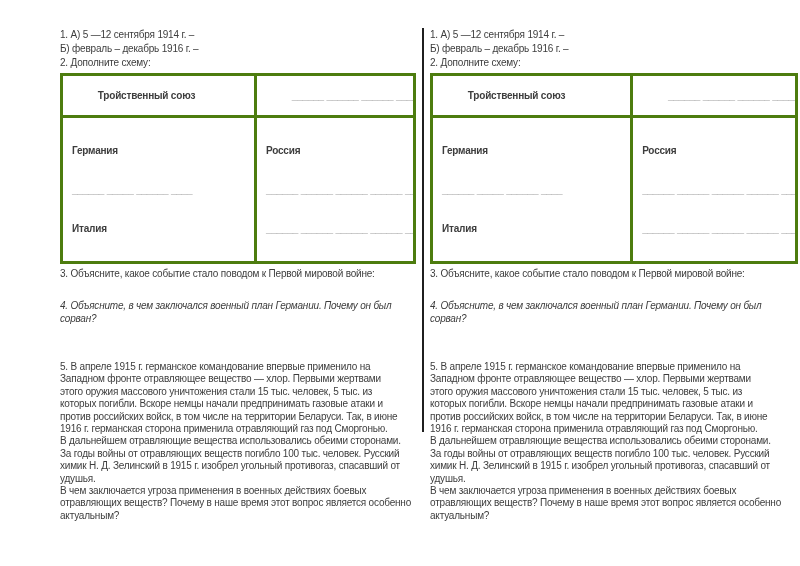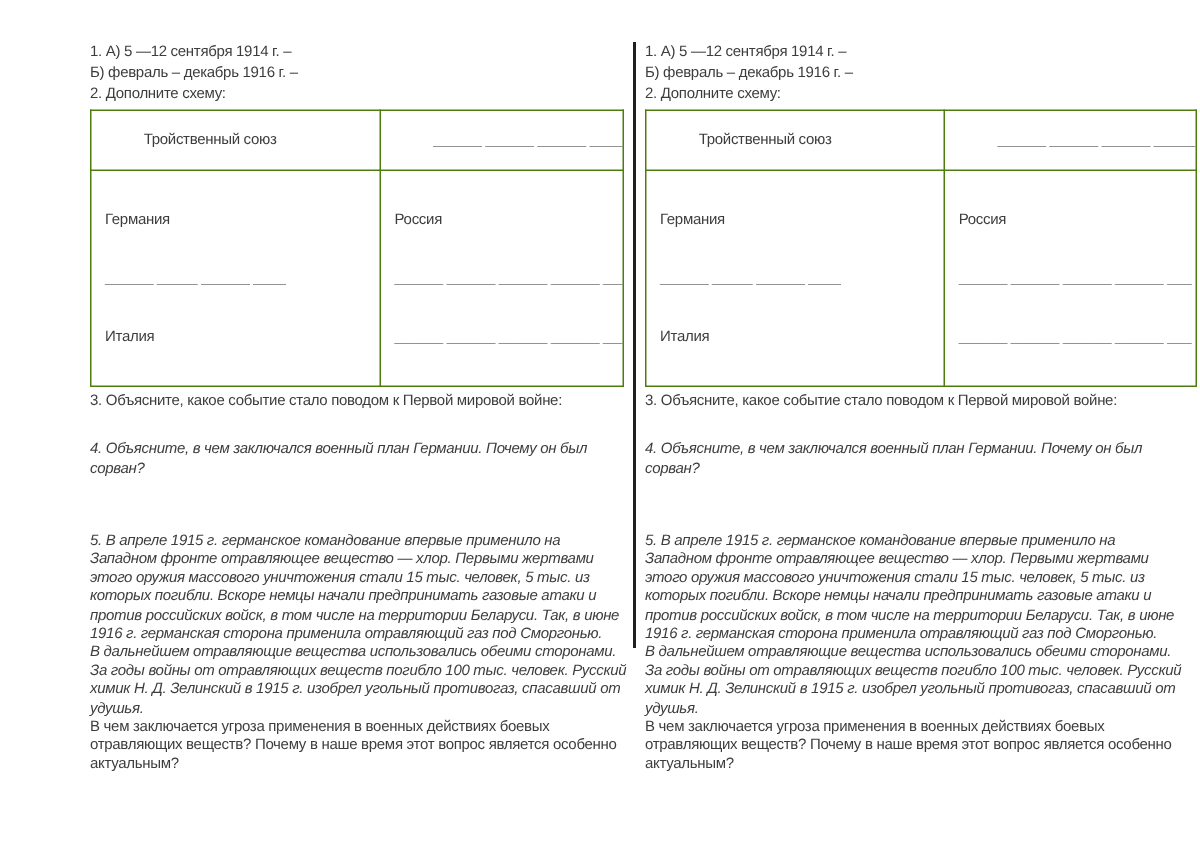--- a/index.html
+++ b/index.html
@@ -41,36 +41,37 @@
   .line {
     line-height: 14px;
     white-space: pre;
   }
   .para {
     white-space: pre;
     line-height: 12.4px;
   }
   .q3 { margin-top: 3px; line-height: 13px; white-space: pre; }
   .q4 { margin-top: 19px; line-height: 13px; font-style: italic; }
-  .q5 { margin-top: 36px; font-style: italic; }
+  .q5 { margin-top: 36px; }
 
   table.scheme {
     border-collapse: collapse;
     width: 100%;
     table-layout: fixed;
     margin-top: 3px;
   }
   table.scheme td {
-    border: 1px solid #4d7c0f;
+    border: 3px solid #4d7c0f;
     padding: 0 2px 0 9px;
     vertical-align: top;
     font-size: 10px;
     line-height: 13px;
     overflow: hidden;
     white-space: pre;
+    font-weight: bold;
   }
   table.scheme .c1 { width: 51%; }
   table.scheme tr.r1 td { height: 13px; }
   table.scheme tr.r2 td { height: 38px; }
   .blank {
     color: #8f8f8f;
     white-space: pre;
   }
 </style>
 </head>

